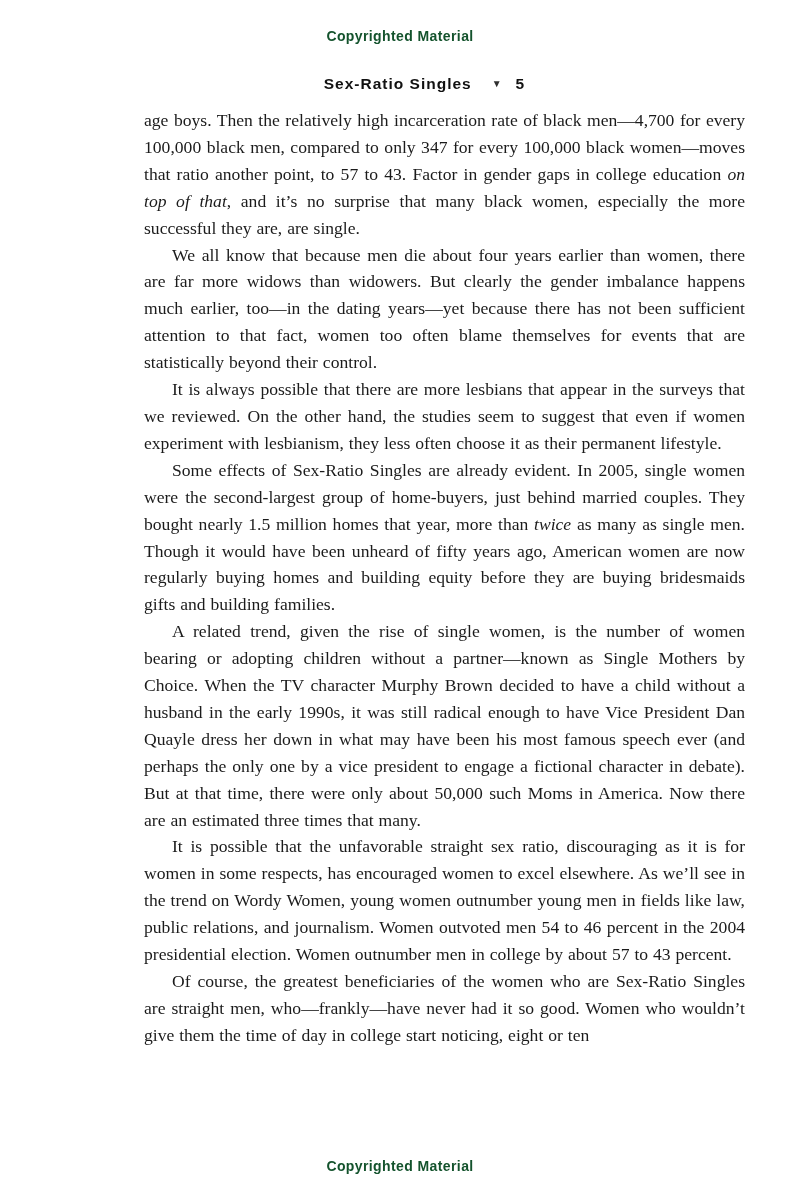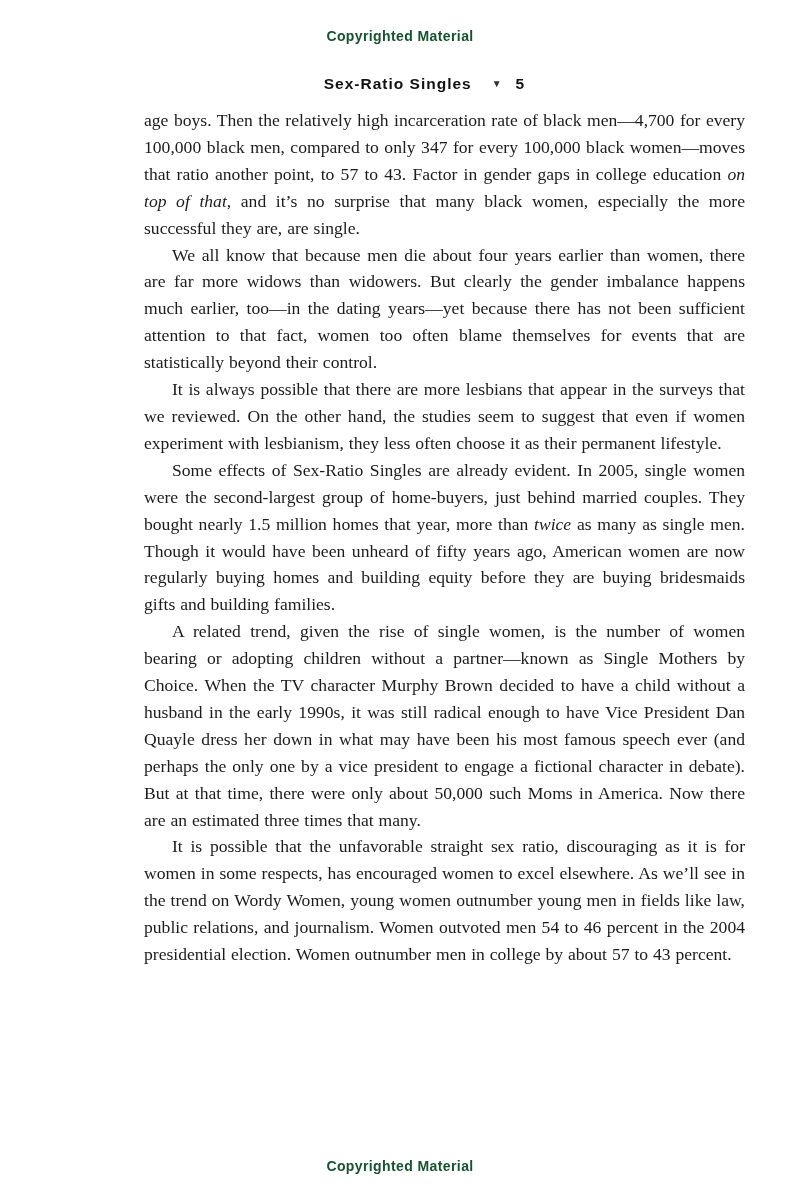--- a/index.html
+++ b/index.html
@@ -93,18 +93,19 @@
     <p class="para indent"><span>We all know that because men die about four years earlier than women, there are far more widows than widowers. But clearly the gender imbalance happens much earlier, too—in the dating years—yet because there has not been sufficient attention to that fact, women too often blame themselves for events that are statistically beyond their control.</span></p>
 
     <p class="para indent"><span>It is always possible that there are more lesbians that appear in the surveys that we reviewed. On the other hand, the studies seem to suggest that even if women experiment with lesbianism, they less often choose it as their permanent lifestyle.</span></p>
 
     <p class="para indent"><span>Some effects of Sex-Ratio Singles are already evident. In 2005, single women were the second-largest group of home-buyers, just behind married couples. They bought nearly 1.5 million homes that year, more than </span><em>twice</em><span> as many as single men. Though it would have been unheard of fifty years ago, American women are now regularly buying homes and building equity before they are buying bridesmaids gifts and building families.</span></p>
 
     <p class="para indent"><span>A related trend, given the rise of single women, is the number of women bearing or adopting children without a partner—known as Single Mothers by Choice. When the TV character Murphy Brown decided to have a child without a husband in the early 1990s, it was still radical enough to have Vice President Dan Quayle dress her down in what may have been his most famous speech ever (and perhaps the only one by a vice president to engage a fictional character in debate). But at that time, there were only about 50,000 such Moms in America. Now there are an estimated three times that many.</span></p>
 
     <p class="para indent"><span>It is possible that the unfavorable straight sex ratio, discouraging as it is for women in some respects, has encouraged women to excel elsewhere. As we’ll see in the trend on Wordy Women, young women outnumber young men in fields like law, public relations, and journalism. Women outvoted men 54 to 46 percent in the 2004 presidential election. Women outnumber men in college by about 57 to 43 percent.</span></p>
 
+    <p class="para indent"><span>Of course, the greatest beneficiaries of the women who are Sex-Ratio Singles are straight men, who—frankly—have never had it so good. Women who wouldn’t give them the time of day in college start noticing, eight or ten</span></p>
 
   </div>
 
   <div class="notice bottom">Copyrighted Material</div>
 
 </div>
 
 </body></html>

